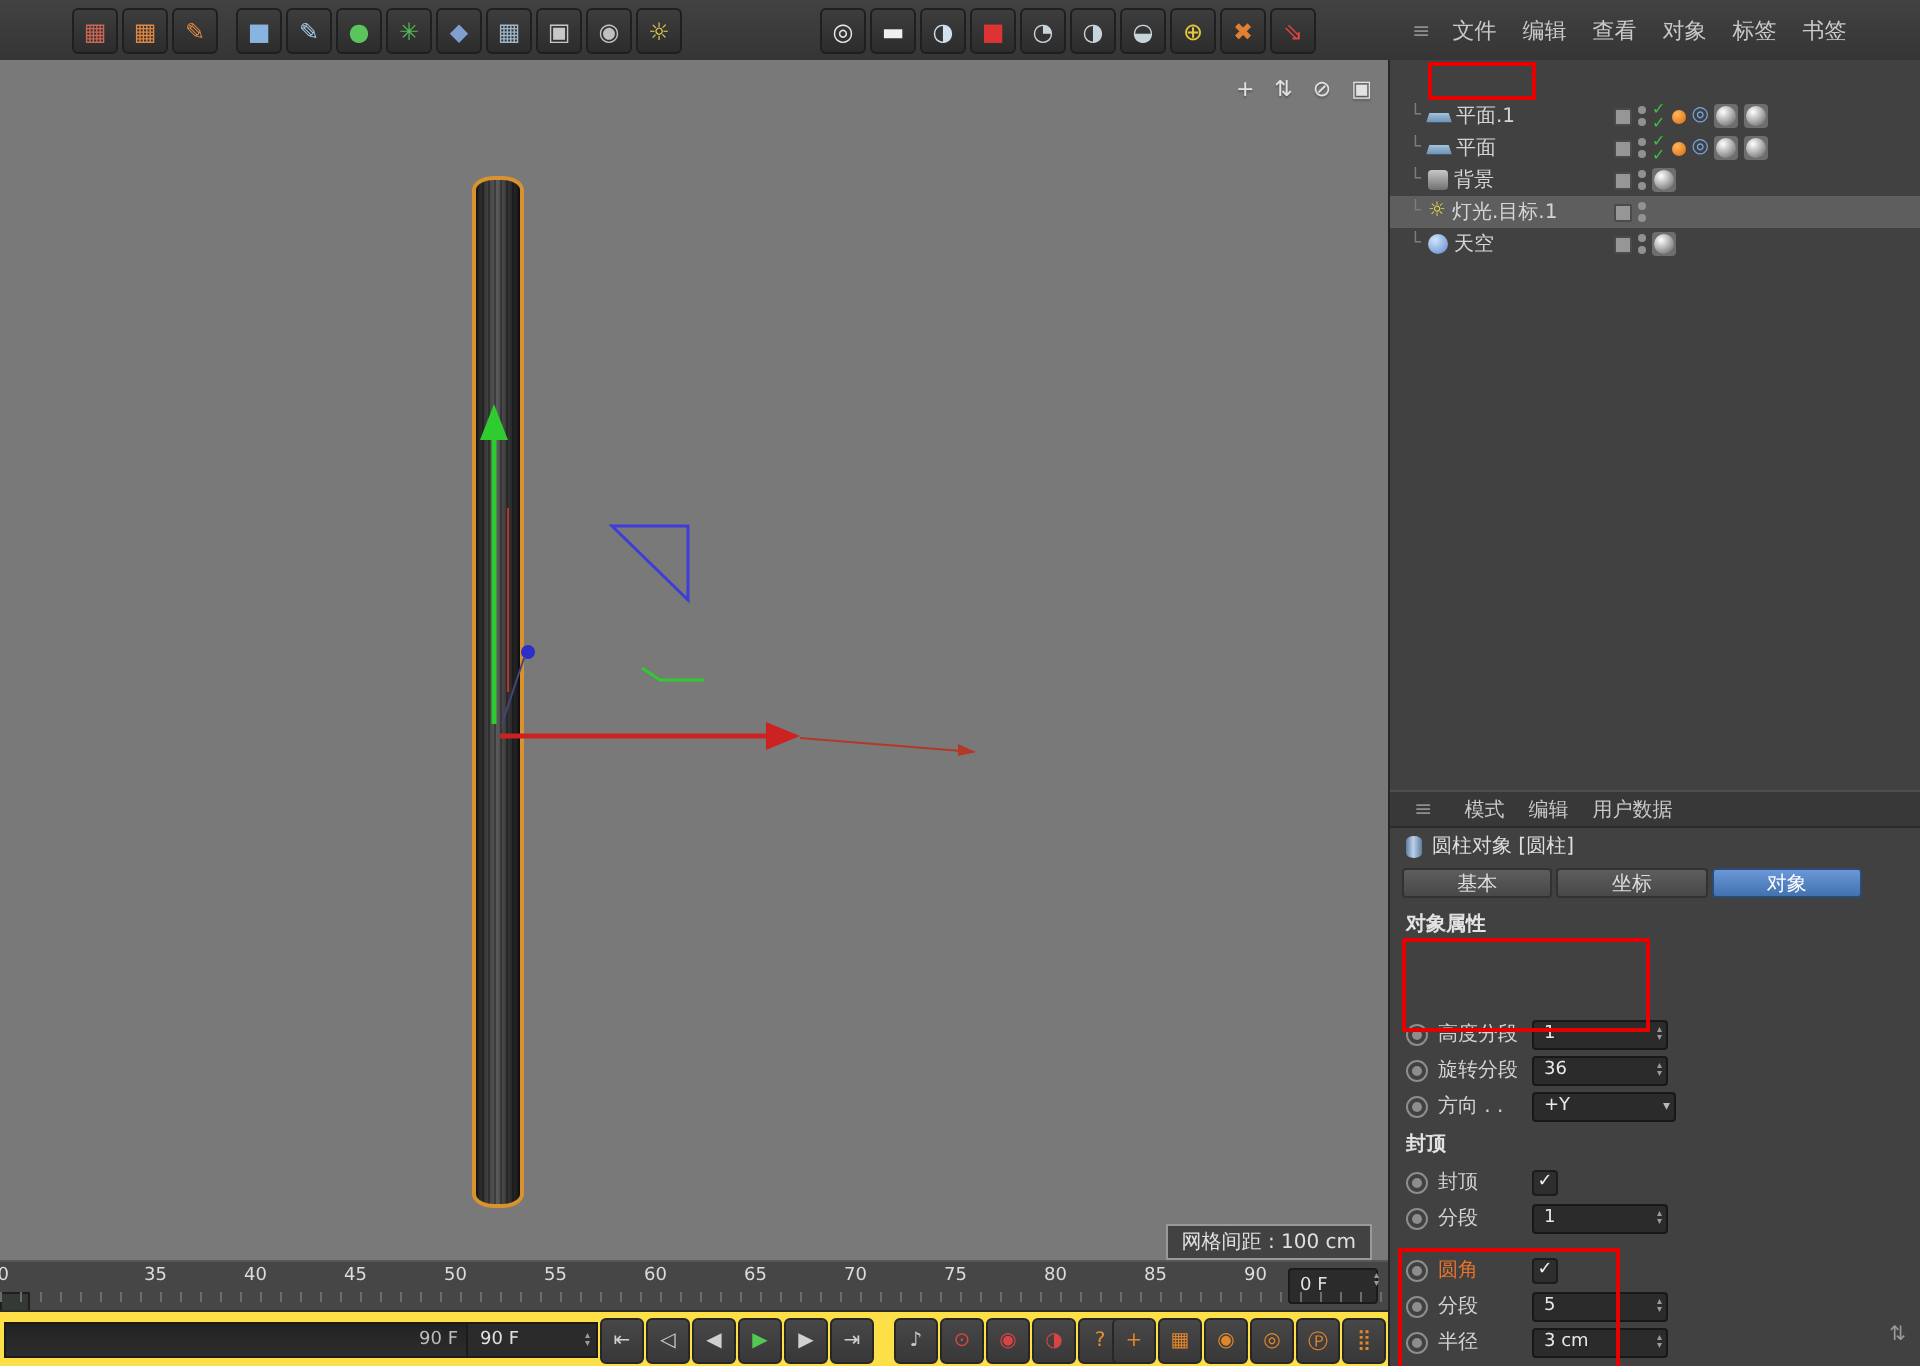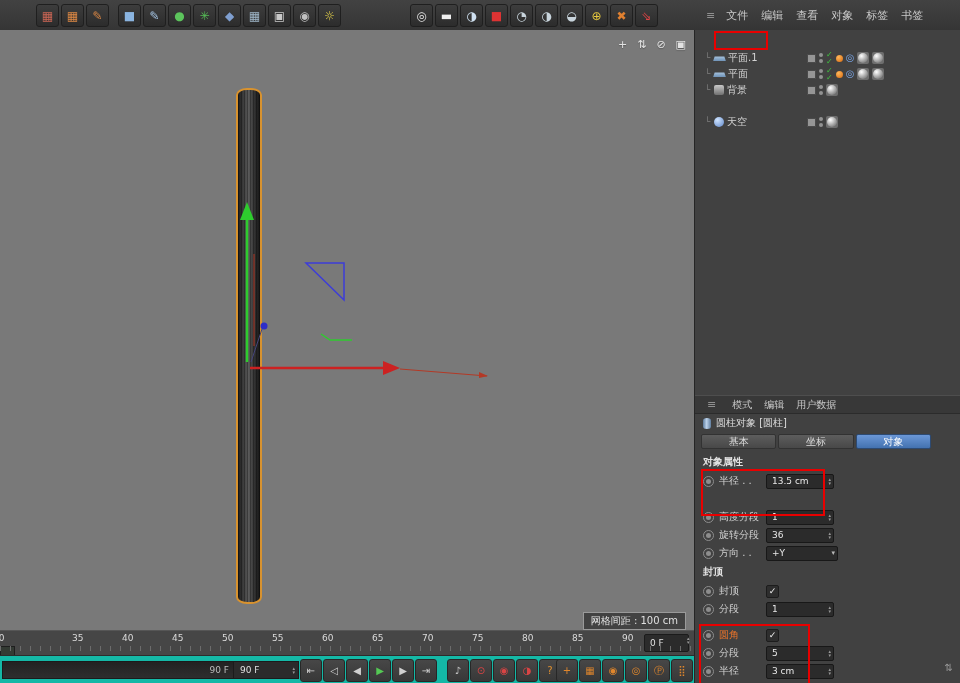--- a/index.html
+++ b/index.html
@@ -108,21 +108,21 @@
   .tick{width:50px;flex:none;}
   .tick0{position:absolute;left:-7px;top:2px;}
   .playhead{position:absolute;left:0;top:15px;width:13px;height:9px;background:#333a33;
             border:1px solid #1f1f1f;}
   .framebox{position:absolute;left:644px;top:3px;width:38px;height:16px;background:#2b2b2b;
             border:1px solid #1b1b1b;border-radius:2px;color:#e0e0e0;display:flex;
             align-items:center;padding-left:5px;}
   .framespin{position:absolute;left:687px;top:5px;}
 
   
-  .transport{position:absolute;left:0;top:655px;width:694px;height:28px;background:#14b8a6;
+  .transport{position:absolute;left:0;top:655px;width:694px;height:28px;background:#fde047;
              border-top:1px solid #2c2c2c;font-size:9px;}
   .ttrack{position:absolute;left:2px;top:5px;width:226px;height:16px;
           background:linear-gradient(#222,#2e2e2e);border:1px solid #1b1b1b;color:#bcbcbc;
           display:flex;align-items:center;justify-content:flex-end;padding-right:7px;}
   .tspin{position:absolute;left:233px;top:5px;width:58px;height:16px;background:#2b2b2b;
          border:1px solid #1b1b1b;color:#e0e0e0;display:flex;align-items:center;
          padding:0 3px;}
   .tspin .aval{flex:1;padding-left:3px;}
   .bgroup{position:absolute;top:3px;display:flex;gap:1px;}
   .tbtn{width:20px;height:21px;background:linear-gradient(#474747,#383838);
@@ -318,20 +318,32 @@
             <i></i>
             <i></i>
           </span>
         <span class="ochecks"></span>
         <span class="tag-mat"></span>
         <span class="tag-target"></span>
         <span class="tag-sphere"></span>
         <span class="tag-sphere"></span>
       </span>
     </div>
+    <div class="orow sel" style="top:68px">
+      <span class="otree show"></span>
+      <span class="oi oi-light"></span>
+      <span class="olabel">灯光.目标.1</span>
+      <span class="ocols">
+        <span class="opencil"></span>
+        <span class="odots">
+            <i></i>
+            <i></i>
+          </span>
+      </span>
+    </div>
     <div class="orow" style="top:84px">
       <span class="otree show"></span>
       <span class="oi oi-sky"></span>
       <span class="olabel">天空</span>
       <span class="ocols">
         <span class="opencil"></span>
         <span class="odots">
             <i></i>
             <i></i>
           </span>
@@ -350,28 +362,20 @@
       <span>圆柱对象 [圆柱]</span>
     </div>
     <div class="tabs">
       <span class="tab">基本</span>
       <span class="tab">坐标</span>
       <span class="tab active">对象</span>
     </div>
 
     <div class="asec" style="top:425px">对象属性</div>
 
-    <div class="arow" style="top:443px">
-      <span class="knob"></span>
-      <span class="alabel">半径 . .</span>
-      <span class="afield">
-          <span class="aval">13.5 cm</span>
-          <span class="spin"></span>
-        </span>
-    </div>
     <div class="arow" style="top:479px">
       <span class="knob"></span>
       <span class="alabel">高度分段</span>
       <span class="afield">
           <span class="aval">1</span>
           <span class="spin"></span>
         </span>
     </div>
     <div class="arow" style="top:497px">
       <span class="knob"></span>

